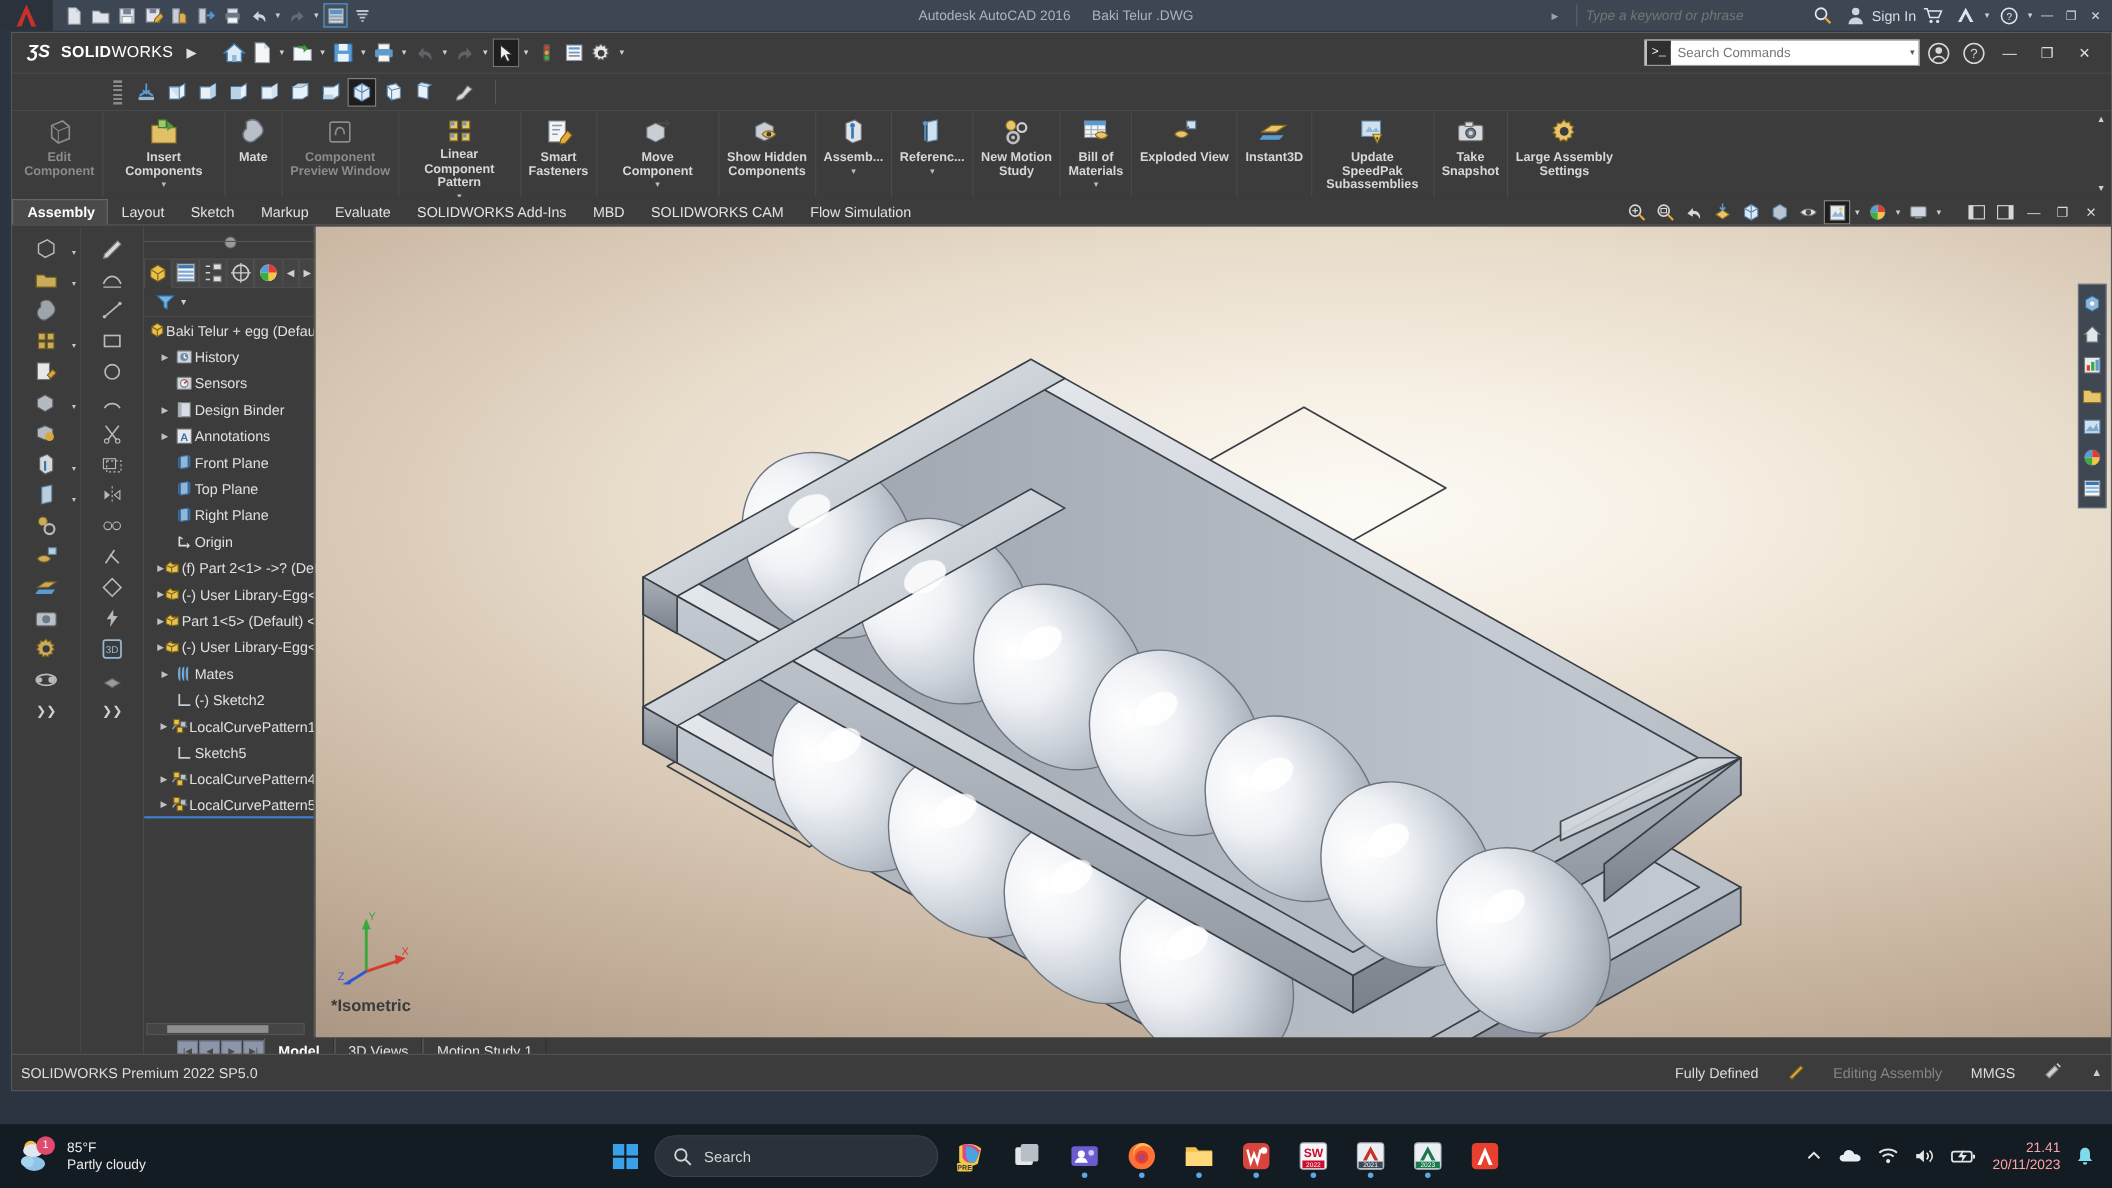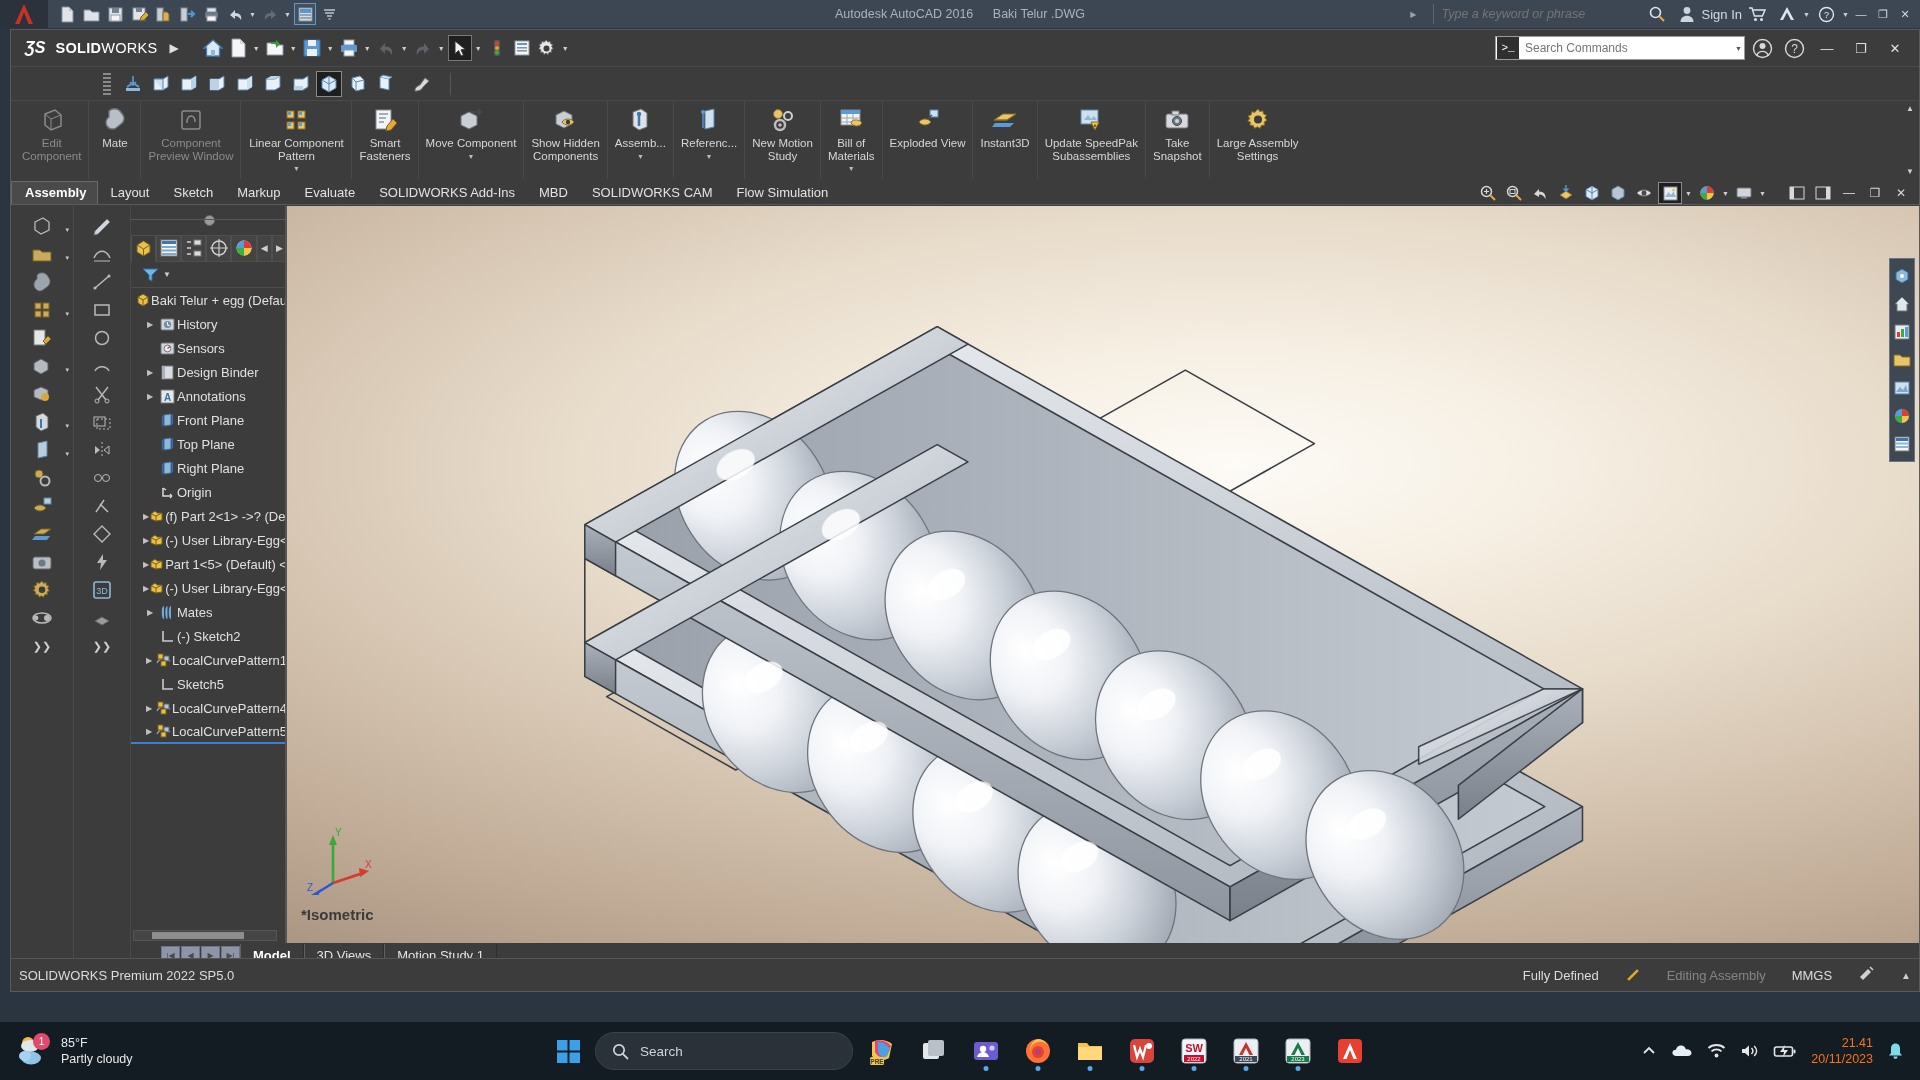--- a/index.html
+++ b/index.html
@@ -76,21 +76,21 @@
   .vbtn.sel { background:#1e1e1e; border:1px solid #8a8a8a;}
 
   
   #sw-ribbon { height:78px; background:#3c3c3c; display:flex; align-items:stretch;
                padding-left:4px; position:relative;}
   .rb { display:flex; flex-direction:column; align-items:center; justify-content:flex-start;
         padding:4px 7px 0; min-width:52px; color:#d7d7d7; font-size:11.5px; text-align:center;
         line-height:12.5px; border-right:1px solid #4a4a4a; position:relative;}
   .rb.dim { color:#8b8b8b;}
   .rb .ricon { height:30px; display:flex; align-items:center; justify-content:center; margin-bottom:2px;}
-  .rb .rlab { max-width:96px;}
+  .rb .rlab { max-width:96px;font-weight:bold;}
   .rb .rcaret { color:#bbb; font-size:7px; margin-top:1px;}
   #ribbon-scroll { position:absolute; right:2px; top:0; bottom:0; width:14px;
                    display:flex; flex-direction:column; justify-content:space-between;
                    align-items:center; color:#cfcfcf; font-size:8px; padding:3px 0;}
 
   
   #sw-tabs { height:26px; background:#3c3c3c; display:flex; align-items:flex-end;
              position:relative; border-bottom:1px solid #5a5a5a;}
   .ctab { padding:3px 11px 4px; font-size:13px; color:#e2e2e2; border:1px solid transparent;
           border-bottom:none; }
@@ -176,21 +176,21 @@
   #start { width:42px; height:42px; display:flex; align-items:center; justify-content:center;}
   #tb-search { width:258px; height:38px; border-radius:19px; background:#2a3139;
                display:flex; align-items:center; padding-left:16px; gap:11px;
                border:1px solid #39424c;}
   #tb-search span { color:#cfd4d9; font-size:13.5px;}
   .tbapp { width:44px; height:44px; display:flex; align-items:center; justify-content:center;
            position:relative; margin:0 1px;}
   .tbapp .dot { position:absolute; bottom:2px; left:50%; transform:translateX(-50%);
                 width:5px; height:5px; border-radius:50%; background:#5aa9e6;}
   #tb-right { margin-left:auto; display:flex; align-items:center; gap:14px; padding-right:16px;}
-  #tb-clock { color:#f97316; font-size:12.5px; text-align:right; line-height:16px;}
+  #tb-clock { color:#fca5a5; font-size:12.5px; text-align:right; line-height:16px;}
   .sysico { color:#e6e6e6; display:flex; align-items:center; justify-content:center;}
 </style>
 </head>
 <body>
 
 <div id="acad-bar">
   <div id="acad-logo">
     <svg width="26" height="26" viewBox="0 0 26 26">
         <path d="M13 3 L22 23 L17.5 23 L13 11.5 L8.5 23 L4 23 Z" fill="#c8302a"></path>
       </svg>
@@ -502,20 +502,31 @@
 
   <div id="sw-ribbon">
     <div class="rb dim">
       <div class="ricon">
         <svg width="28" height="28" viewBox="0 0 28 28">
             <path d="M7 8 L17 4 L23 9 L23 20 L13 24 L7 19 Z" fill="none" stroke="#8b8b8b" stroke-width="1.5"></path>
             <path d="M7 8 L13 13 L23 9 M13 13 L13 24" stroke="#8b8b8b" fill="none"></path>
           </svg>
         </div>
       <div class="rlab">Edit<br>Component</div>
+    </div>
+    <div class="rb">
+      <div class="ricon">
+        <svg width="28" height="28" viewBox="0 0 28 28">
+            <path d="M3 8h9l2 2h11v14H3z" fill="#e2c06a" stroke="#8a6f20"></path>
+            <path d="M9 3 L16 3 L16 10 L9 10 Z" fill="#9bc96b" stroke="#4f7a2c"></path>
+            <path d="M17 4 L23 9 L17 13 Z" fill="#4f9a3c"></path>
+          </svg>
+        </div>
+      <div class="rlab">Insert Components</div>
+      <div class="rcaret">▼</div>
     </div>
     <div class="rb">
       <div class="ricon">
         <svg width="28" height="28" viewBox="0 0 28 28">
             <path d="M8 5 C11 2 16 2 19 5 L22 9 C24 12 23 16 20 18 L15 22 C12 24 8 23 6 20 C4 17 5 13 8 11 Z" fill="#b9bfc6" stroke="#6c737b" stroke-width="1.4"></path>
           </svg>
         </div>
       <div class="rlab">Mate</div>
     </div>
     <div class="rb dim">

